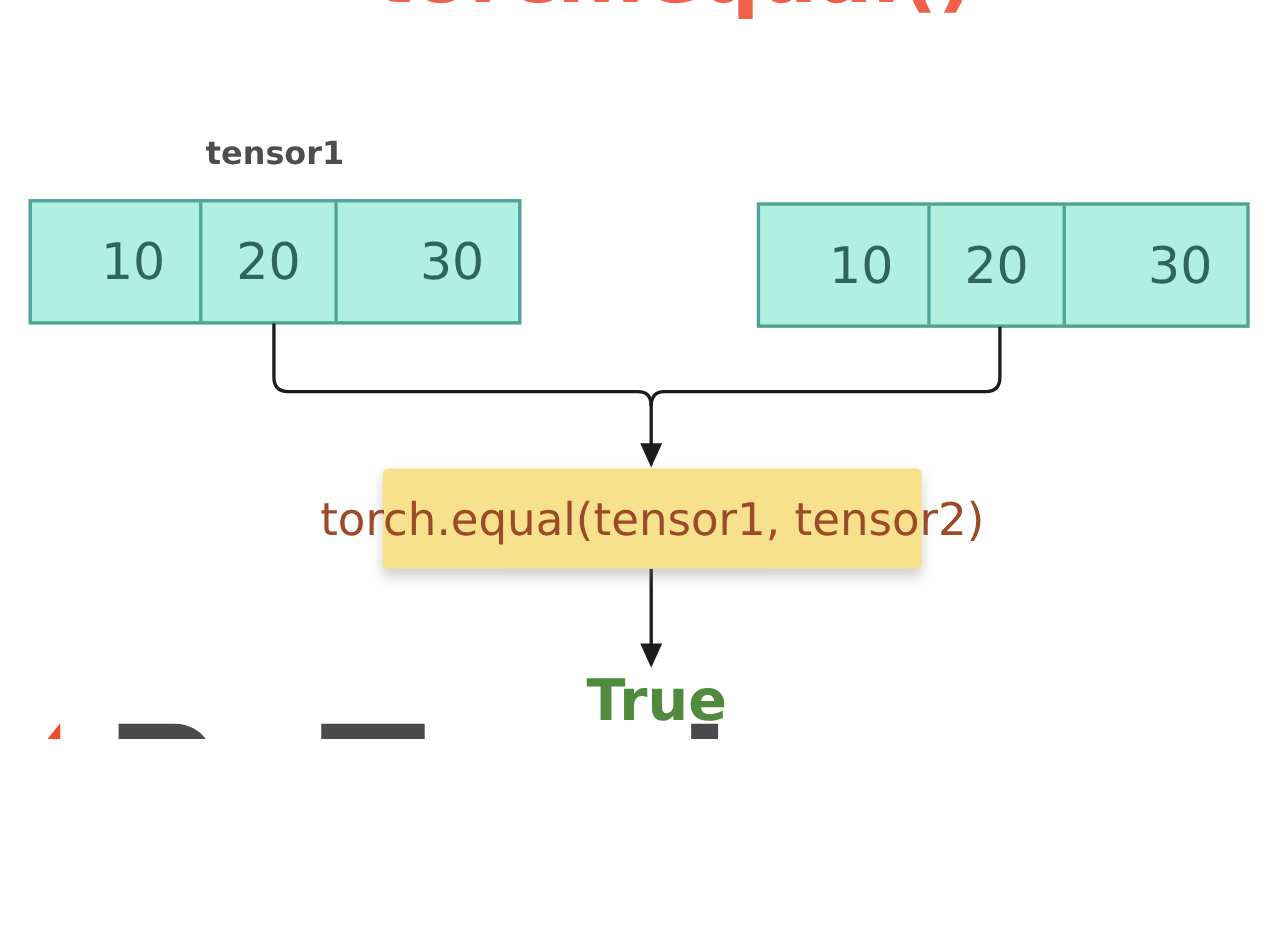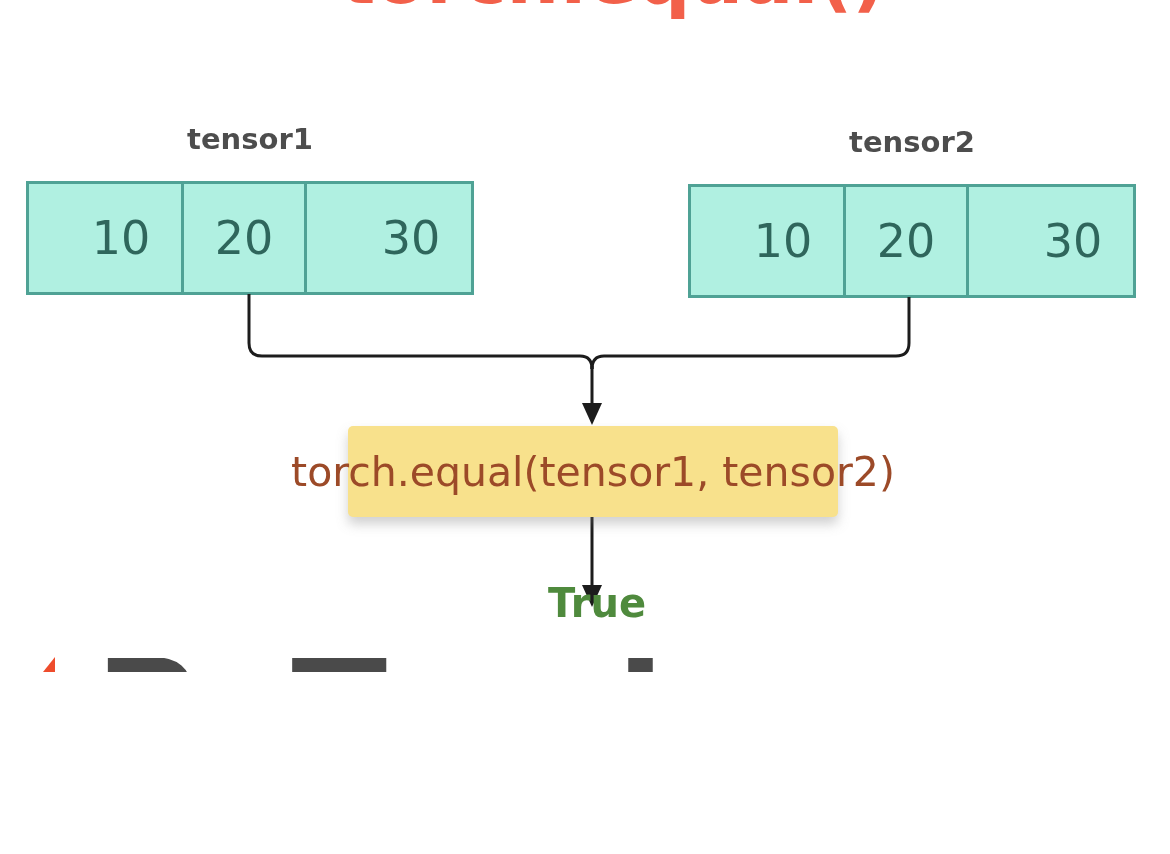--- a/index.html
+++ b/index.html
@@ -44,22 +44,22 @@
   .op-box{
     position:absolute;left:348px;top:426px;width:490px;height:91px;
     background:#f8e18c;border-radius:5px;
     display:flex;align-items:center;justify-content:center;
     box-shadow:0 7px 12px rgba(120,120,120,0.35);
   }
   .op-text{font-size:41px;color:#9c4a28;white-space:nowrap;}
 
   
   .result-text{
-    position:absolute;left:597px;top:580px;transform:translateX(-50%);
-    font-size:40px;font-weight:600;color:#4f8a3d;
+    position:absolute;left:597px;top:608px;transform:translateX(-50%);
+    font-size:52px;font-weight:600;color:#4f8a3d;
   }
 
   
   .wordmark-clip{position:absolute;left:0;bottom:0;width:760px;height:14px;overflow:hidden;}
   .wordmark-text{
     position:absolute;left:95px;top:-28px;
     font-size:140px;font-weight:600;color:#4a4a4a;white-space:nowrap;
   }
   .flame{position:absolute;left:43px;bottom:0;width:12px;height:15px;}
 
@@ -75,21 +75,20 @@
     <div class="big-title">torch.equal()</div>
   </div>
 
   <div class="tensor-label label-1">tensor1</div>
   <div class="tensor-box box-1">
     <div class="cell">10</div>
     <div class="cell">20</div>
     <div class="cell">30</div>
   </div>
 
-  <div class="tensor-label label-2">tensor2</div>
   <div class="tensor-box box-2">
     <div class="cell">10</div>
     <div class="cell">20</div>
     <div class="cell">30</div>
   </div>
 
   <svg class="connector-svg" viewBox="0 0 1170 854" xmlns="http://www.w3.org/2000/svg">
 
     <path d="M249,294 L249,343 Q249,356 262,356 L580,356 Q592,356 592,369" fill="none" stroke="#1c1c1c" stroke-width="3"></path>
 

